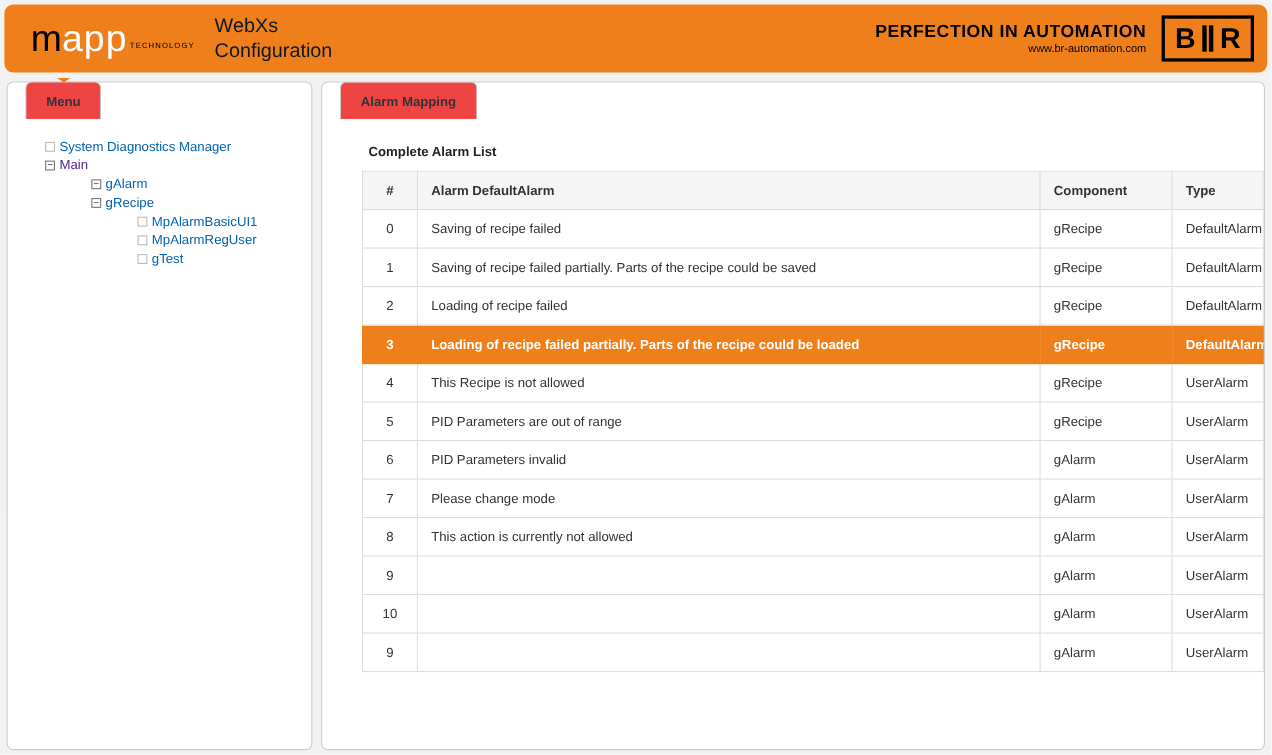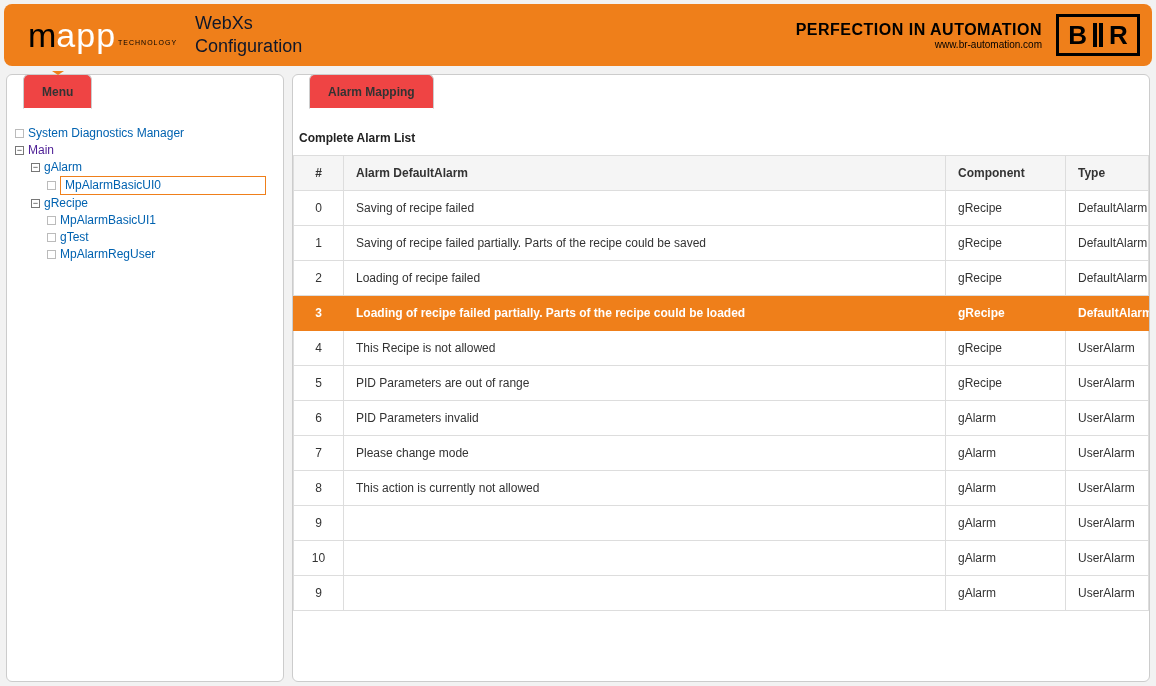--- a/index.html
+++ b/index.html
@@ -58,21 +58,21 @@
 
 .panel {
   background: #fff;
   border: 1px solid #ccc;
   border-radius: 6px;
   position: relative;
   display: flex;
   flex-direction: column;
 }
 .panel-left { width: 278px; }
-.panel-right { flex: 1; position: relative; overflow: hidden; }
+.panel-right { flex: 1; position: relative; overflow: hidden; padding-left: 36px; }
 
 .tab-wrap {
   position: absolute;
   top: -1px;
   left: 16px;
   height: 35px;
 }
 .tab {
   background: #ef4444;
   border: 1px solid #ccc;
@@ -94,21 +94,21 @@
   width: 0; height: 0;
   border-left: 6px solid transparent;
   border-right: 6px solid transparent;
   border-top: 4px solid #ef7f1a;
 }
 
 .panel-body { padding: 50px 8px 10px 8px; overflow: auto; flex: 1; }
 .panel-right .panel-body { padding: 50px 0 0 0; overflow: hidden; display:flex; flex-direction:column; }
 
 
-.tree ul { list-style: none; padding-left: 16px; }
+.tree ul { list-style: none; padding-left: 16px; margin-left: 26px; }
 .tree > ul { padding-left: 0; }
 .tree li { line-height: 17px; white-space: nowrap; }
 .tree .node { display: flex; align-items: center; gap: 4px; }
 .tree .toggle {
   width: 9px; height: 9px;
   border: 1px solid #777;
   display: inline-flex;
   align-items: center; justify-content: center;
   font-size: 9px; line-height: 1;
   color: #333;
@@ -221,51 +221,43 @@
             <div class="node">
               <span class="toggle">−</span>
               <a class="plain">Main</a>
             </div>
             <ul>
               <li>
                 <div class="node">
                   <span class="toggle">−</span>
                   <a>gAlarm</a>
                 </div>
-                <ul>
-                  <li>
-                    <div class="node">
-                      <span class="toggle empty">&nbsp;</span>
-                      <a class="selected">MpAlarmBasicUI0</a>
-                    </div>
-                  </li>
-                </ul>
               </li>
               <li>
                 <div class="node">
                   <span class="toggle">−</span>
                   <a>gRecipe</a>
                 </div>
                 <ul>
                   <li>
                       <div class="node">
                         <span class="toggle empty">&nbsp;</span>
                         <a>MpAlarmBasicUI1</a>
                       </div>
                     </li>
                   <li>
                       <div class="node">
                         <span class="toggle empty">&nbsp;</span>
-                        <a>gTest</a>
+                        <a>MpAlarmRegUser</a>
                       </div>
                     </li>
                   <li>
                       <div class="node">
                         <span class="toggle empty">&nbsp;</span>
-                        <a>MpAlarmRegUser</a>
+                        <a>gTest</a>
                       </div>
                     </li>
                 </ul>
               </li>
             </ul>
           </li>
         </ul>
       </div>
     </div>
   </div>

